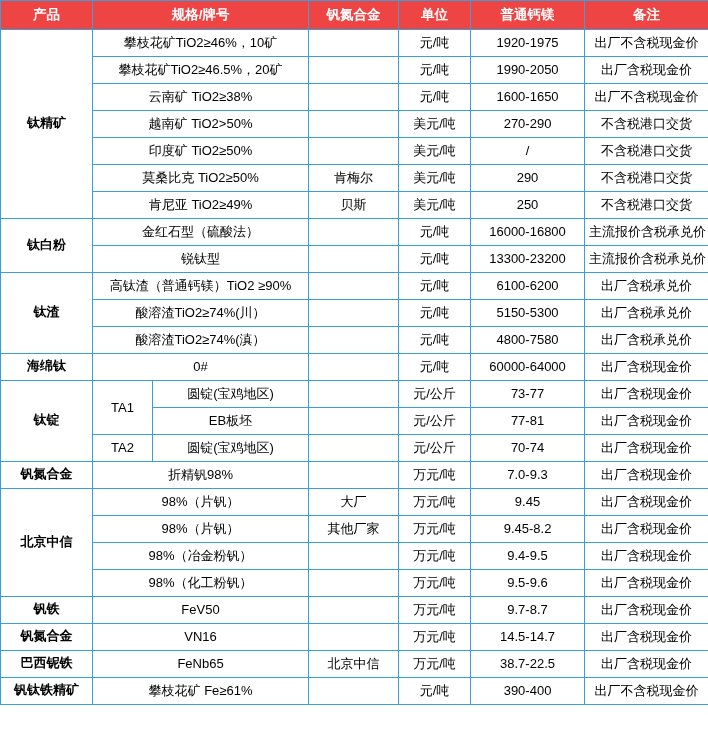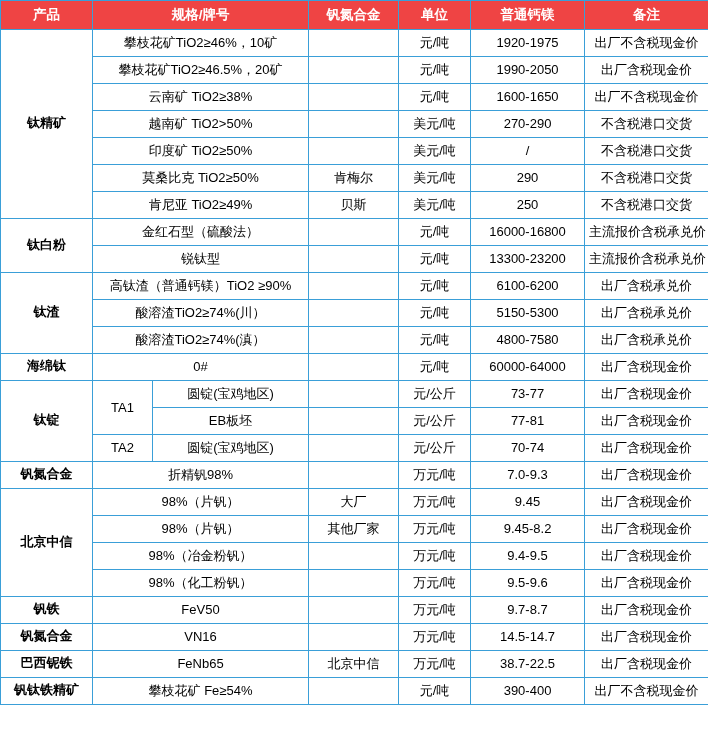--- a/index.html
+++ b/index.html
@@ -256,20 +256,20 @@
       <tr>
         <td class="cat">巴西铌铁</td>
         <td class="left" colspan="2">FeNb65</td>
         <td>北京中信</td>
         <td>万元/吨</td>
         <td class="price">38.7-22.5</td>
         <td>出厂含税现金价</td>
       </tr>
       <tr>
         <td class="cat">钒钛铁精矿</td>
-        <td class="left" colspan="2">攀枝花矿 Fe≥54%</td>
+        <td class="left" colspan="2">攀枝花矿 Fe≥61%</td>
         <td></td>
         <td>元/吨</td>
         <td class="price">390-400</td>
         <td>出厂不含税现金价</td>
       </tr>
     </tbody>
 </table>
 
 </body></html>

